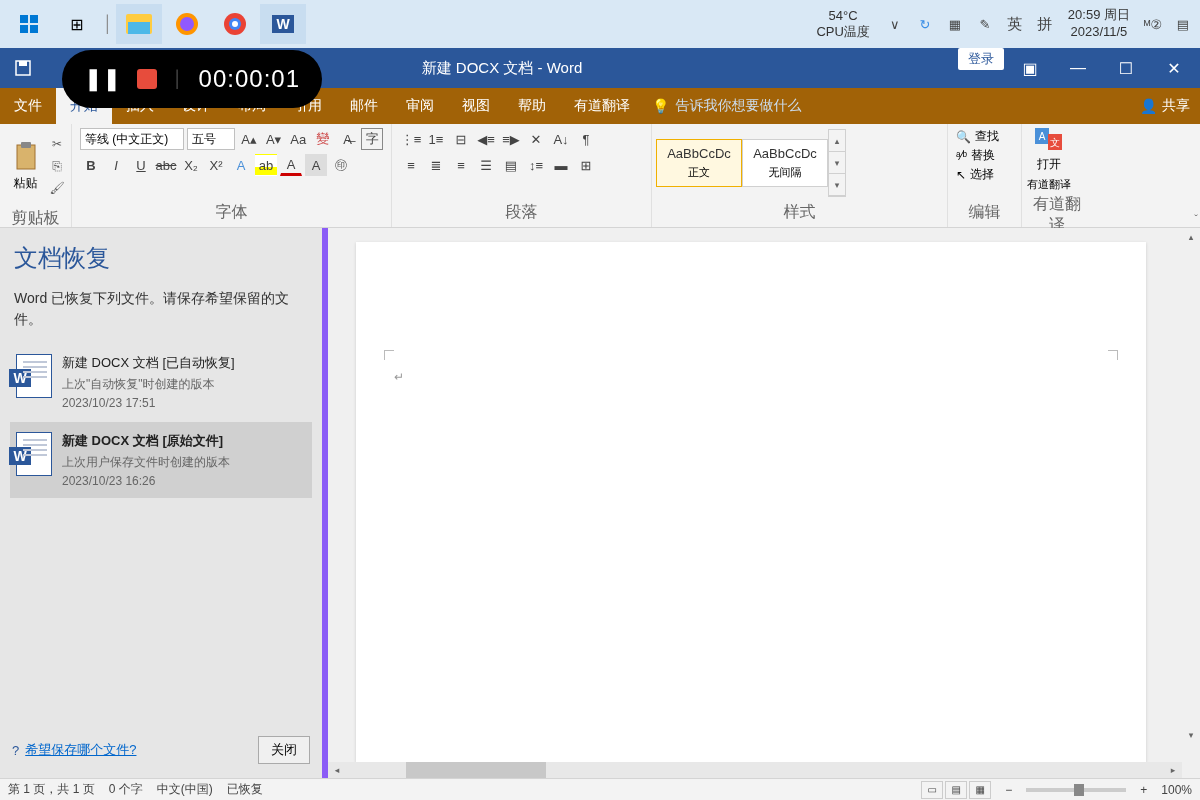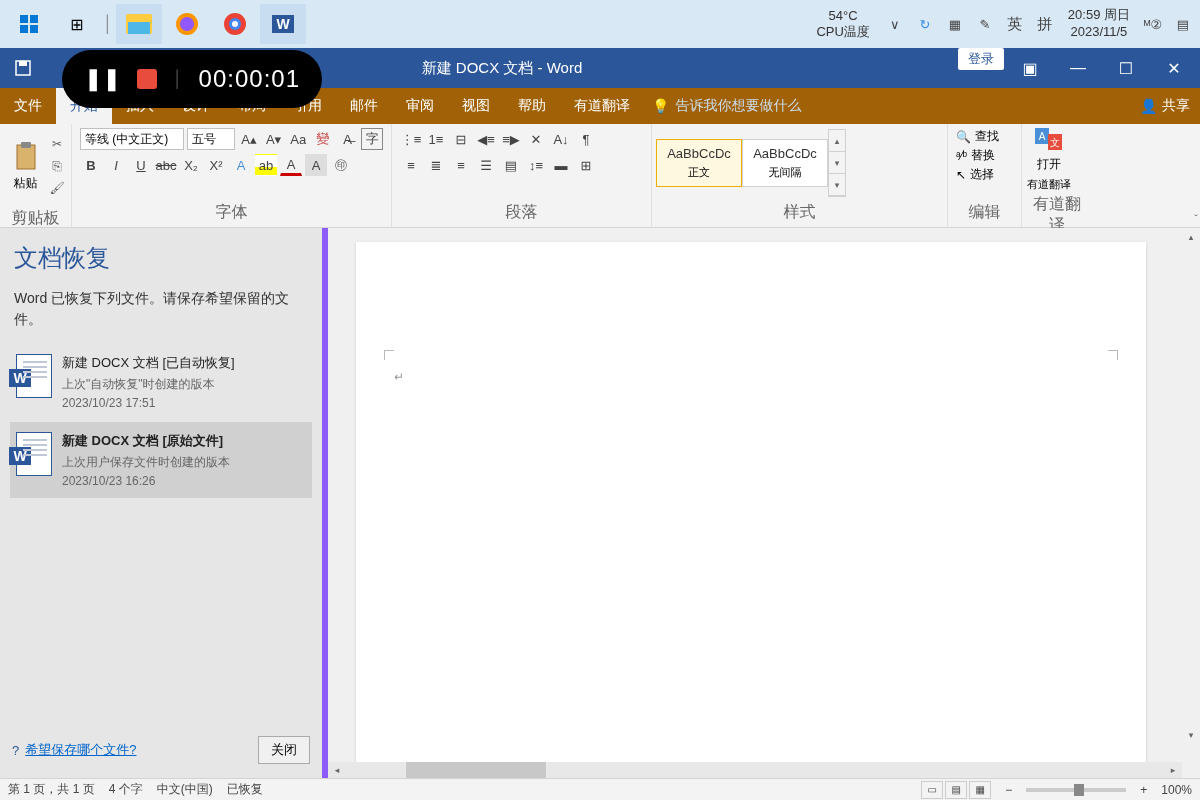--- a/index.html
+++ b/index.html
@@ -409,21 +409,21 @@
       <div class="hscroll-arrow">◂</div>
       <div class="hscroll-thumb"></div>
       <div style="flex:1"></div>
       <div class="hscroll-arrow">▸</div>
     </div>
   </div>
 </div>
 
 <div class="statusbar">
   <span>第 1 页，共 1 页</span>
-  <span>4 个字</span>
+  <span>0 个字</span>
   <span>中文(中国)</span>
   <span>已恢复</span>
   <div class="spacer"></div>
   <div class="view-btns">
     <div class="view-btn">▭</div>
     <div class="view-btn">▤</div>
     <div class="view-btn">▦</div>
   </div>
   <span>−</span>
   <div class="zoom-slider">

